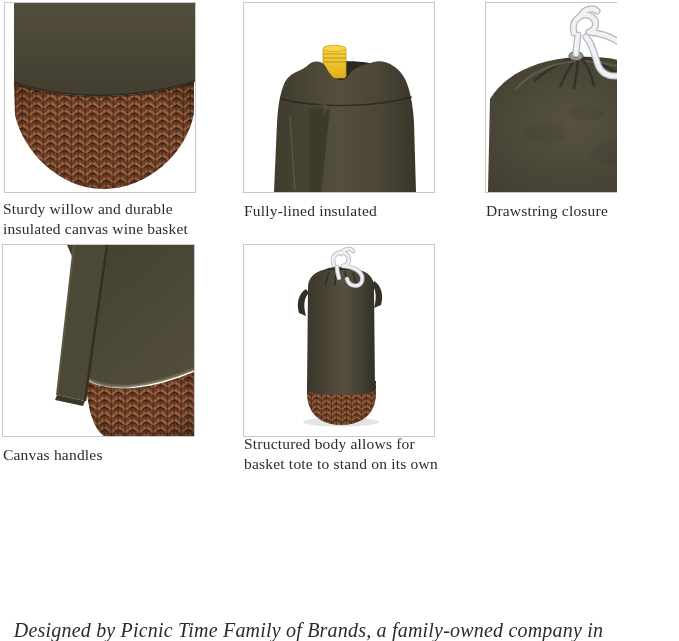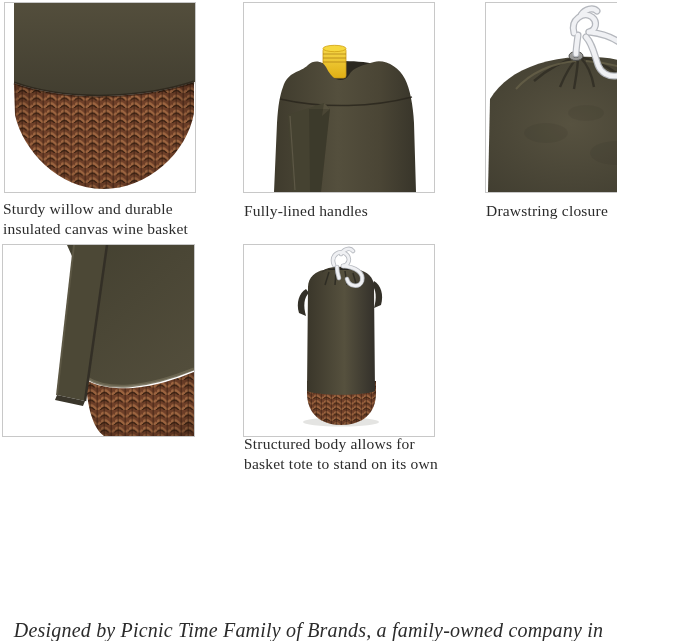--- a/index.html
+++ b/index.html
@@ -201,20 +201,21 @@
           <path d="M99,21 C112,22 120,28 118,36 C116,43 105,42 103,34"></path>
           <path d="M97,9 C100,4 106,2 109,6"></path>
           <path d="M93,22 C93,26 94,30 95,33"></path>
         </g>
       </g>
     </svg>
   </figure>
 
   <p class="caption c1">Sturdy willow and durable
 insulated canvas wine basket</p>
-  <p class="caption c2">Fully-lined handles</p>
+  <p class="caption c2">Fully-lined insulated</p>
   <p class="caption c3">Drawstring closure</p>
+  <p class="caption c4">Canvas handles</p>
   <p class="caption c5">Structured body allows for
 basket tote to stand on its own</p>
 
   <p class="footer">Designed by Picnic Time Family of Brands, a family-owned company in California</p>
 
 </div>
 
 </body></html>

